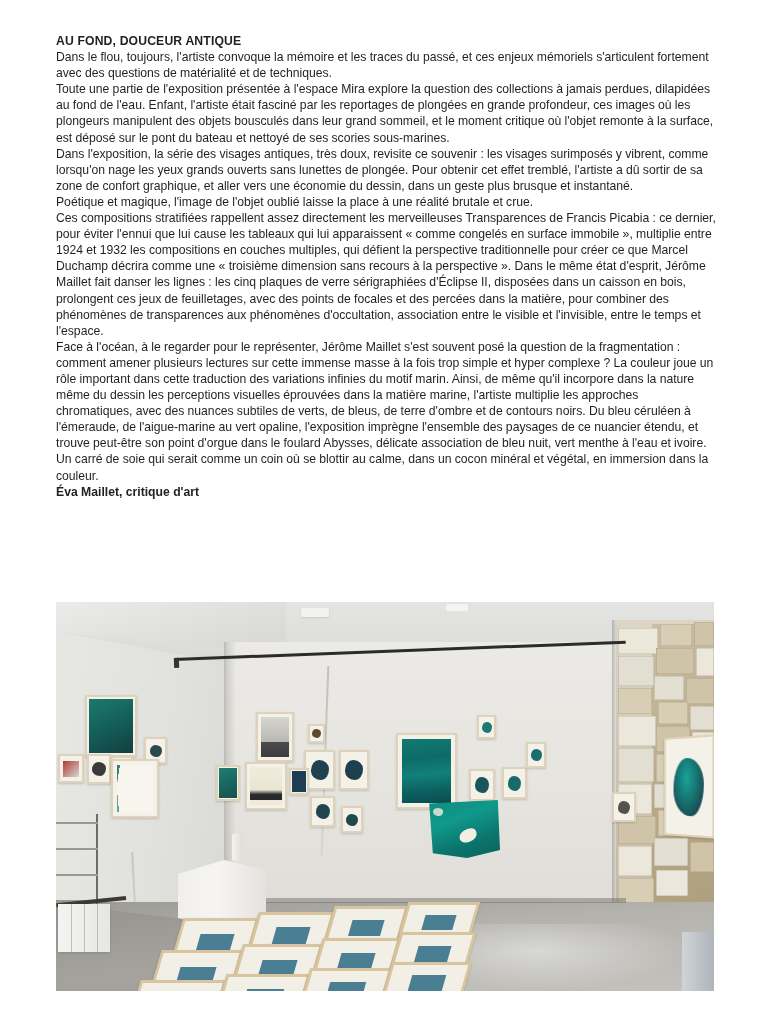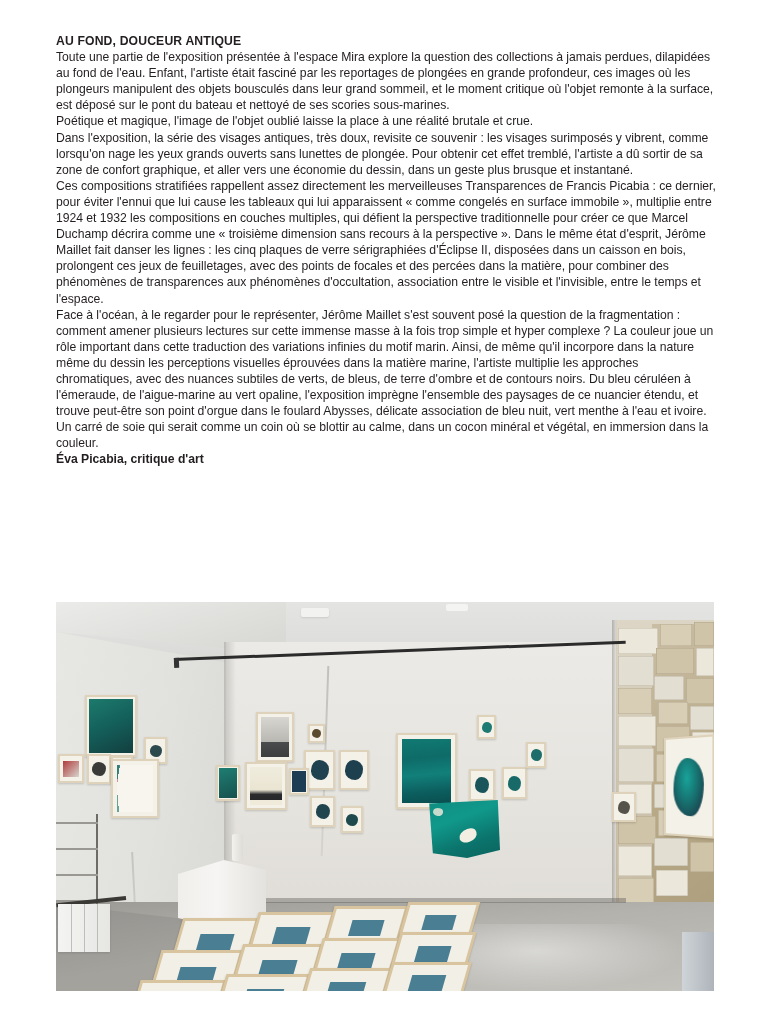--- a/index.html
+++ b/index.html
@@ -230,29 +230,30 @@
 </style>
 </head>
 <body>
 
 <div class="page">
 
   <div class="text-block">
 
     <h2 class="section-head">AU FOND, DOUCEUR ANTIQUE</h2>
 
+    <p class="para">Dans le flou, toujours, l'artiste convoque la mémoire et les traces du passé, et ces enjeux mémoriels s'articulent fortement avec des questions de matérialité et de techniques.</p>
     <p class="para">Toute une partie de l'exposition présentée à l'espace Mira explore la question des collections à jamais perdues, dilapidées au fond de l'eau. Enfant, l'artiste était fasciné par les reportages de plongées en grande profondeur, ces images où les plongeurs manipulent des objets bousculés dans leur grand sommeil, et le moment critique où l'objet remonte à la surface, est déposé sur le pont du bateau et nettoyé de ses scories sous-marines.</p>
+    <p class="para">Dans l'exposition, la série des visages antiques, très doux, revisite ce souvenir :  les visages surimposés y vibrent, comme lorsqu'on nage les yeux grands ouverts sans lunettes de plongée. Pour obtenir cet effet tremblé, l'artiste a dû sortir de sa zone de confort graphique, et aller vers une économie du dessin, dans un geste plus brusque et instantané.</p>
     <p class="para">Poétique et magique, l'image de l'objet oublié laisse la place à une réalité brutale et crue.</p>
-    <p class="para">Dans l'exposition, la série des visages antiques, très doux, revisite ce souvenir :  les visages surimposés y vibrent, comme lorsqu'on nage les yeux grands ouverts sans lunettes de plongée. Pour obtenir cet effet tremblé, l'artiste a dû sortir de sa zone de confort graphique, et aller vers une économie du dessin, dans un geste plus brusque et instantané.</p>
     <p class="para">Ces compositions stratifiées rappellent assez directement les merveilleuses Transparences de Francis Picabia : ce dernier, pour éviter l'ennui que lui cause les tableaux qui lui apparaissent « comme congelés en surface immobile », multiplie entre 1924 et 1932 les compositions en couches multiples, qui défient la perspective traditionnelle pour créer ce que Marcel Duchamp décrira comme une « troisième dimension sans recours à la perspective ». Dans le même état d'esprit, Jérôme Maillet fait danser les lignes : les cinq plaques de verre sérigraphiées d'Éclipse II, disposées dans un caisson en bois, prolongent ces jeux de feuilletages, avec des points de focales et des percées dans la matière, pour combiner des phénomènes de transparences aux phénomènes d'occultation, association entre le visible et l'invisible, entre le temps et l'espace.</p>
 
 
     <p class="para">Face à l'océan, à le regarder pour le représenter, Jérôme Maillet s'est souvent posé la question de la fragmentation : comment amener plusieurs lectures sur cette immense masse à la fois trop simple et hyper complexe ? La couleur joue un rôle important dans cette traduction des variations infinies du motif marin. Ainsi, de même qu'il incorpore dans la nature même du dessin les perceptions visuelles éprouvées dans la matière marine, l'artiste multiplie les approches chromatiques, avec des nuances subtiles de verts, de bleus, de terre d'ombre et de contours noirs. Du bleu céruléen à l'émeraude, de l'aigue-marine au vert opaline, l'exposition imprègne l'ensemble des paysages de ce nuancier étendu, et trouve peut-être son point d'orgue dans le foulard Abysses, délicate association de bleu nuit, vert menthe à l'eau et ivoire. Un carré de soie qui serait comme un coin où se blottir au calme, dans un cocon minéral et végétal, en immersion dans la couleur.</p>
 
-    <p class="signature">Éva Picabia, critique d'art</p>
+    <p class="signature">Éva Maillet, critique d'art</p>
   </div>
 
   <div class="photo">
 
     <div class="ph ceiling"></div>
     <div class="ph ceiling-slope"></div>
     <div class="ph ceiling-tube"></div>
     <div class="ph ceiling-tube2"></div>
 
     <div class="ph wall-left"></div>

